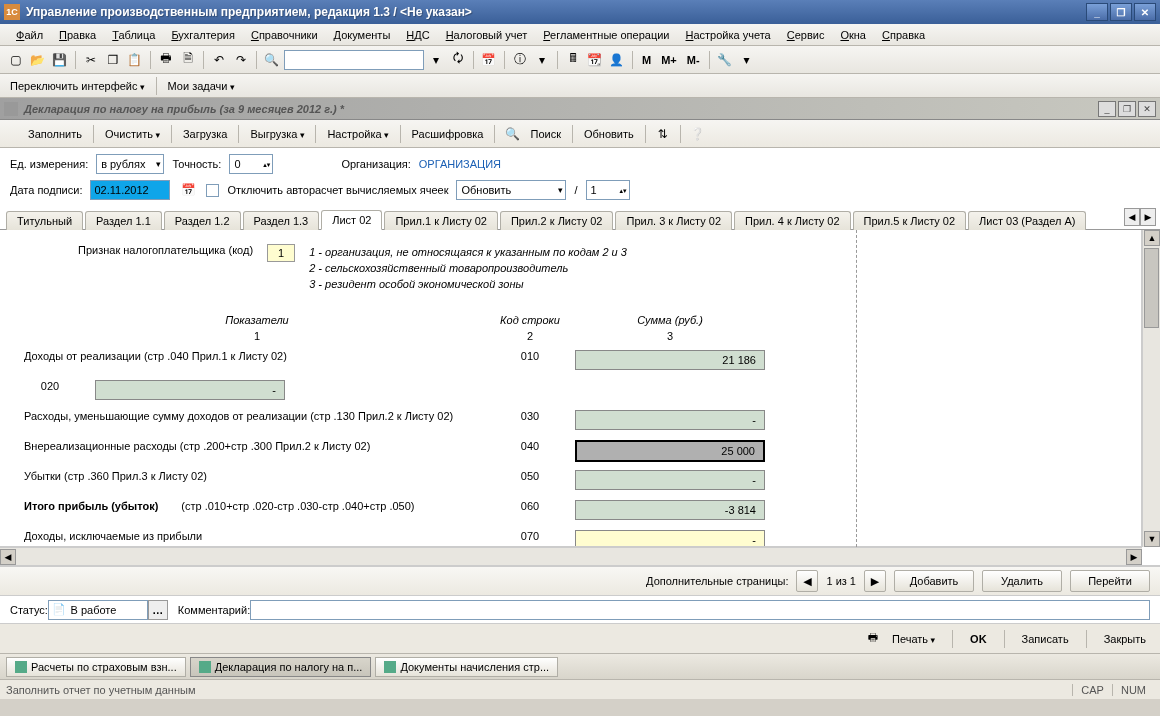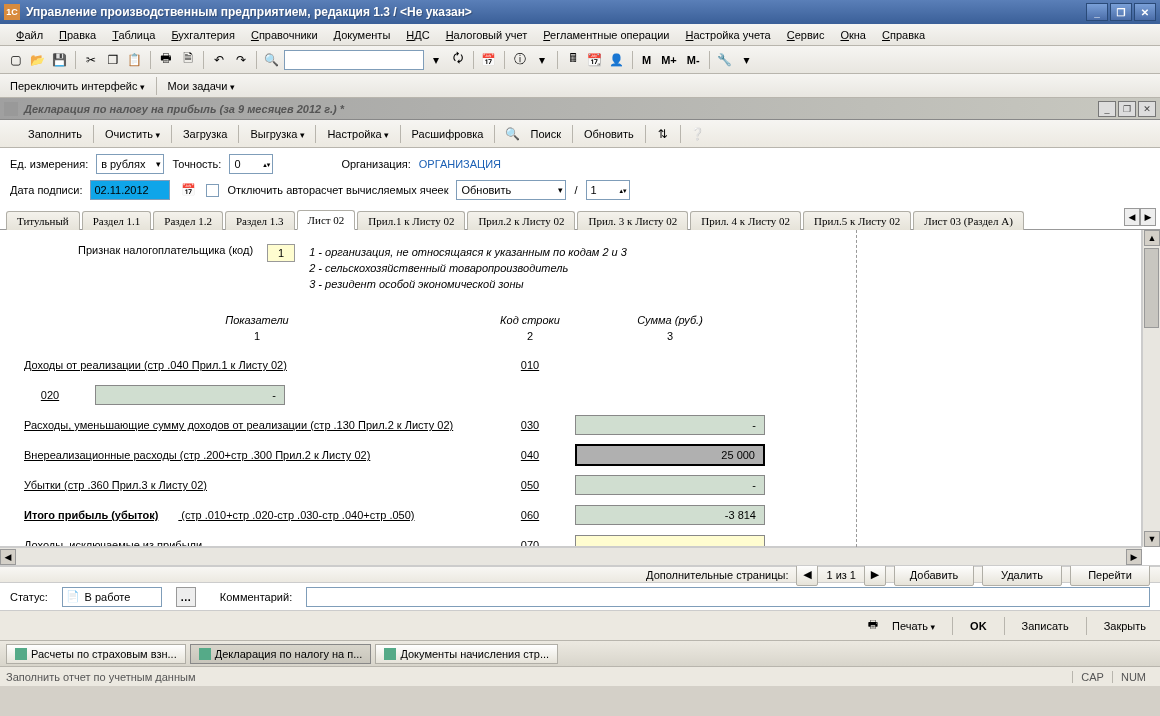--- a/index.html
+++ b/index.html
@@ -27,21 +27,21 @@
 .action-bar { background: linear-gradient(to bottom, #f6f5f2, #ece9e1); height: 28px; display: flex; align-items: center; padding: 0 24px; gap: 4px; border-bottom: 1px solid #b8b5ad; }
 .params-bar { background: #fff; padding: 6px 10px; display: flex; align-items: center; gap: 8px; flex-wrap: wrap; }
 .label { color: #000; }
 .select { border: 1px solid #7f9db9; background: #fff; height: 20px; font-size: 11px; padding: 0 18px 0 4px; position: relative; display: inline-flex; align-items: center; min-width: 60px; }
 .select::after { content: "▾"; position: absolute; right: 3px; font-size: 9px; }
 .spinner { border: 1px solid #7f9db9; background: #fff; height: 20px; width: 44px; padding: 0 14px 0 4px; display: inline-flex; align-items: center; position: relative; }
 .spinner::after { content: "▴▾"; position: absolute; right: 2px; font-size: 7px; line-height: 7px; display: flex; flex-direction: column; }
 .checkbox { width: 13px; height: 13px; border: 1px solid #7f9db9; background: #fff; display: inline-block; cursor: pointer; }
 .org-link { color: #1a5fb4; cursor: pointer; }
 .date-input { border: 1px solid #7f9db9; background: #0ea5e9; height: 20px; width: 80px; padding: 0 3px; display: inline-flex; align-items: center; }
-.tabbar { background: #fff; height: 24px; display: flex; align-items: flex-end; padding: 0 6px; position: relative; border-bottom: 1px solid #999; font-family: Liberation Serif, serif; }
+.tabbar { background: #fff; height: 24px; display: flex; align-items: flex-end; padding: 0 6px; position: relative; border-bottom: 1px solid #999; }
 .tab { background: linear-gradient(to bottom,#f4f2ec,#e6e3d9); border: 1px solid #b0aea6; border-bottom: none; padding: 3px 10px; margin-right: 2px; cursor: pointer; font-size: 11px; border-radius: 3px 3px 0 0; position: relative; top: 1px; }
 .tab.active { background: #fff; border-bottom: 1px solid #fff; font-weight: normal; }
 .tab-nav { position: absolute; right: 4px; top: 2px; display: flex; gap: 0; }
 .tab-nav-btn { width: 16px; height: 18px; border: 1px solid #999; background: #eee; font-size: 9px; display: flex; align-items: center; justify-content: center; cursor: pointer; }
 .content-area { background: #fff; height: 336px; position: relative; overflow: hidden; border-bottom: 1px solid #ccc; }
 .content-inner { position: absolute; left: 0; top: 0; right: 18px; bottom: 18px; padding: 10px; overflow: hidden; border-right: 1px solid #ccc; border-bottom: 1px solid #ccc; }
 .vscroll { position: absolute; right: 0; top: 0; width: 18px; bottom: 18px; background: #e8e6e0; border-left: 1px solid #ccc; }
 .vscroll-thumb { position: absolute; top: 18px; left: 1px; right: 1px; height: 80px; background: #c8c6c0; border: 1px solid #999; }
 .vscroll-btn { position: absolute; width: 16px; height: 16px; left: 1px; background: #d4d0c8; border: 1px solid #999; font-size: 9px; display: flex; align-items: center; justify-content: center; cursor: pointer; }
 .hscroll { position: absolute; left: 0; bottom: 0; height: 18px; right: 18px; background: #e8e6e0; border-top: 1px solid #ccc; }
@@ -52,25 +52,25 @@
 .col-sum { width: 200px; text-align: center; }
 .code-box { display: inline-block; border: 1px solid #999; background: #fffdd0; padding: 2px 10px; min-width: 24px; text-align: center; }
 .val-box { display: inline-block; border: 1px solid #888; background: #d0ded0; padding: 3px 8px; width: 190px; text-align: right; }
 .val-box.selected { border: 2px solid #000; background: #b0b0b0; }
 .val-box.yellow { background: #fffdd0; }
 .sign-row { display: flex; align-items: flex-start; gap: 14px; padding: 4px 10px 14px 68px; }
 .sign-desc { font-style: italic; line-height: 16px; }
 .tab-headers { display: flex; margin-top: 8px; }
 .col-header { font-style: italic; text-align: center; }
 .col-num-row { display: flex; margin: 4px 0 8px 0; }
-.data-row { display: flex; align-items: center; min-height: 30px; text-decoration: underline; }
-.footer-pager { background: linear-gradient(to bottom,#f8f7f4,#ece9e1); height: 16px; display: flex; align-items: center; justify-content: flex-end; padding: 0 10px; gap: 8px; border-top: 1px solid #ccc; }
+.data-row { display: flex; min-height: 30px; }
+.footer-pager { background: linear-gradient(to bottom,#f8f7f4,#ece9e1); height: 29px; display: flex; align-items: center; justify-content: flex-end; padding: 0 10px; gap: 8px; border-top: 1px solid #ccc; }
 .pager-btn { width: 22px; height: 22px; border: 1px solid #b0aea6; background: linear-gradient(to bottom,#fff,#e6e3d9); display: flex; align-items: center; justify-content: center; cursor: pointer; border-radius: 2px; }
 .big-btn { height: 22px; border: 1px solid #b0aea6; background: linear-gradient(to bottom,#fff,#e6e3d9); padding: 0 14px; cursor: pointer; border-radius: 2px; min-width: 80px; text-align: center; line-height: 20px; }
-.status-row { background: #fff; height: 28px; display: flex; align-items: center; padding: 0 10px; gap: 14px; border-top: 1px solid #ccc; }
+.status-row { background: #fff; height: 28px; display: flex; align-items: center; padding: 0 10px; gap: 0; border-top: 1px solid #ccc; }
 .status-box { border: 1px solid #7f9db9; background: #fff; height: 20px; width: 100px; padding: 0 4px; display: inline-flex; align-items: center; gap: 4px; }
 .ellipsis-btn { width: 20px; height: 20px; border: 1px solid #999; background: #eee; font-weight: bold; cursor: pointer; display: inline-flex; align-items: center; justify-content: center; }
 .spacer-bar { background: #ece9e1; height: 30px; display: flex; align-items: center; justify-content: flex-end; padding: 0 10px; gap: 10px; border-top: 1px solid #ccc; }
 .taskbar { background: linear-gradient(to bottom,#ece9e1,#d8d5cb); height: 26px; display: flex; align-items: center; padding: 12px 6px; gap: 4px; border-top: 1px solid #b8b5ad; }
 .task-btn { height: 20px; border: 1px solid #b0aea6; background: linear-gradient(to bottom,#fff,#e6e3d9); padding: 0 8px; display: flex; align-items: center; gap: 4px; cursor: pointer; max-width: 190px; overflow: hidden; white-space: nowrap; }
 .task-btn.active { background: linear-gradient(to bottom,#d8d5cb,#c8c5bb); border-color: #888; }
 .task-icon { width: 12px; height: 12px; background: #5a8; }
 .statusbar { background: #ece9e1; height: 20px; display: flex; align-items: center; padding: 0 6px; border-top: 1px solid #b8b5ad; }
 .statusbar-text { flex: 1; color: #555; }
 .statusbar-cell { border-left: 1px solid #b8b5ad; padding: 0 8px; color: #555; }
@@ -248,20 +248,21 @@
     </div>
     <div class="col-num-row">
       <div class="col-ind" style="text-align:center">1</div>
       <div class="col-code">2</div>
       <div class="col-sum">3</div>
     </div>
     <div id="data-rows">
         <div class="data-row">
           <div class="col-ind">Доходы от реализации (стр .040 Прил.1 к Листу 02)</div>
           <div class="col-code">010</div>
+          <div class="col-sum"><span class="val-box">21 186</span></div>
         </div>
         <div class="data-row">
           <div class="col-code">020</div>
           <div class="col-sum"><span class="val-box">-</span></div>
         </div>
         <div class="data-row">
           <div class="col-ind">Расходы, уменьшающие сумму доходов от реализации (стр .130 Прил.2 к Листу 02)</div>
           <div class="col-code">030</div>
           <div class="col-sum"><span class="val-box">-</span></div>
         </div>

